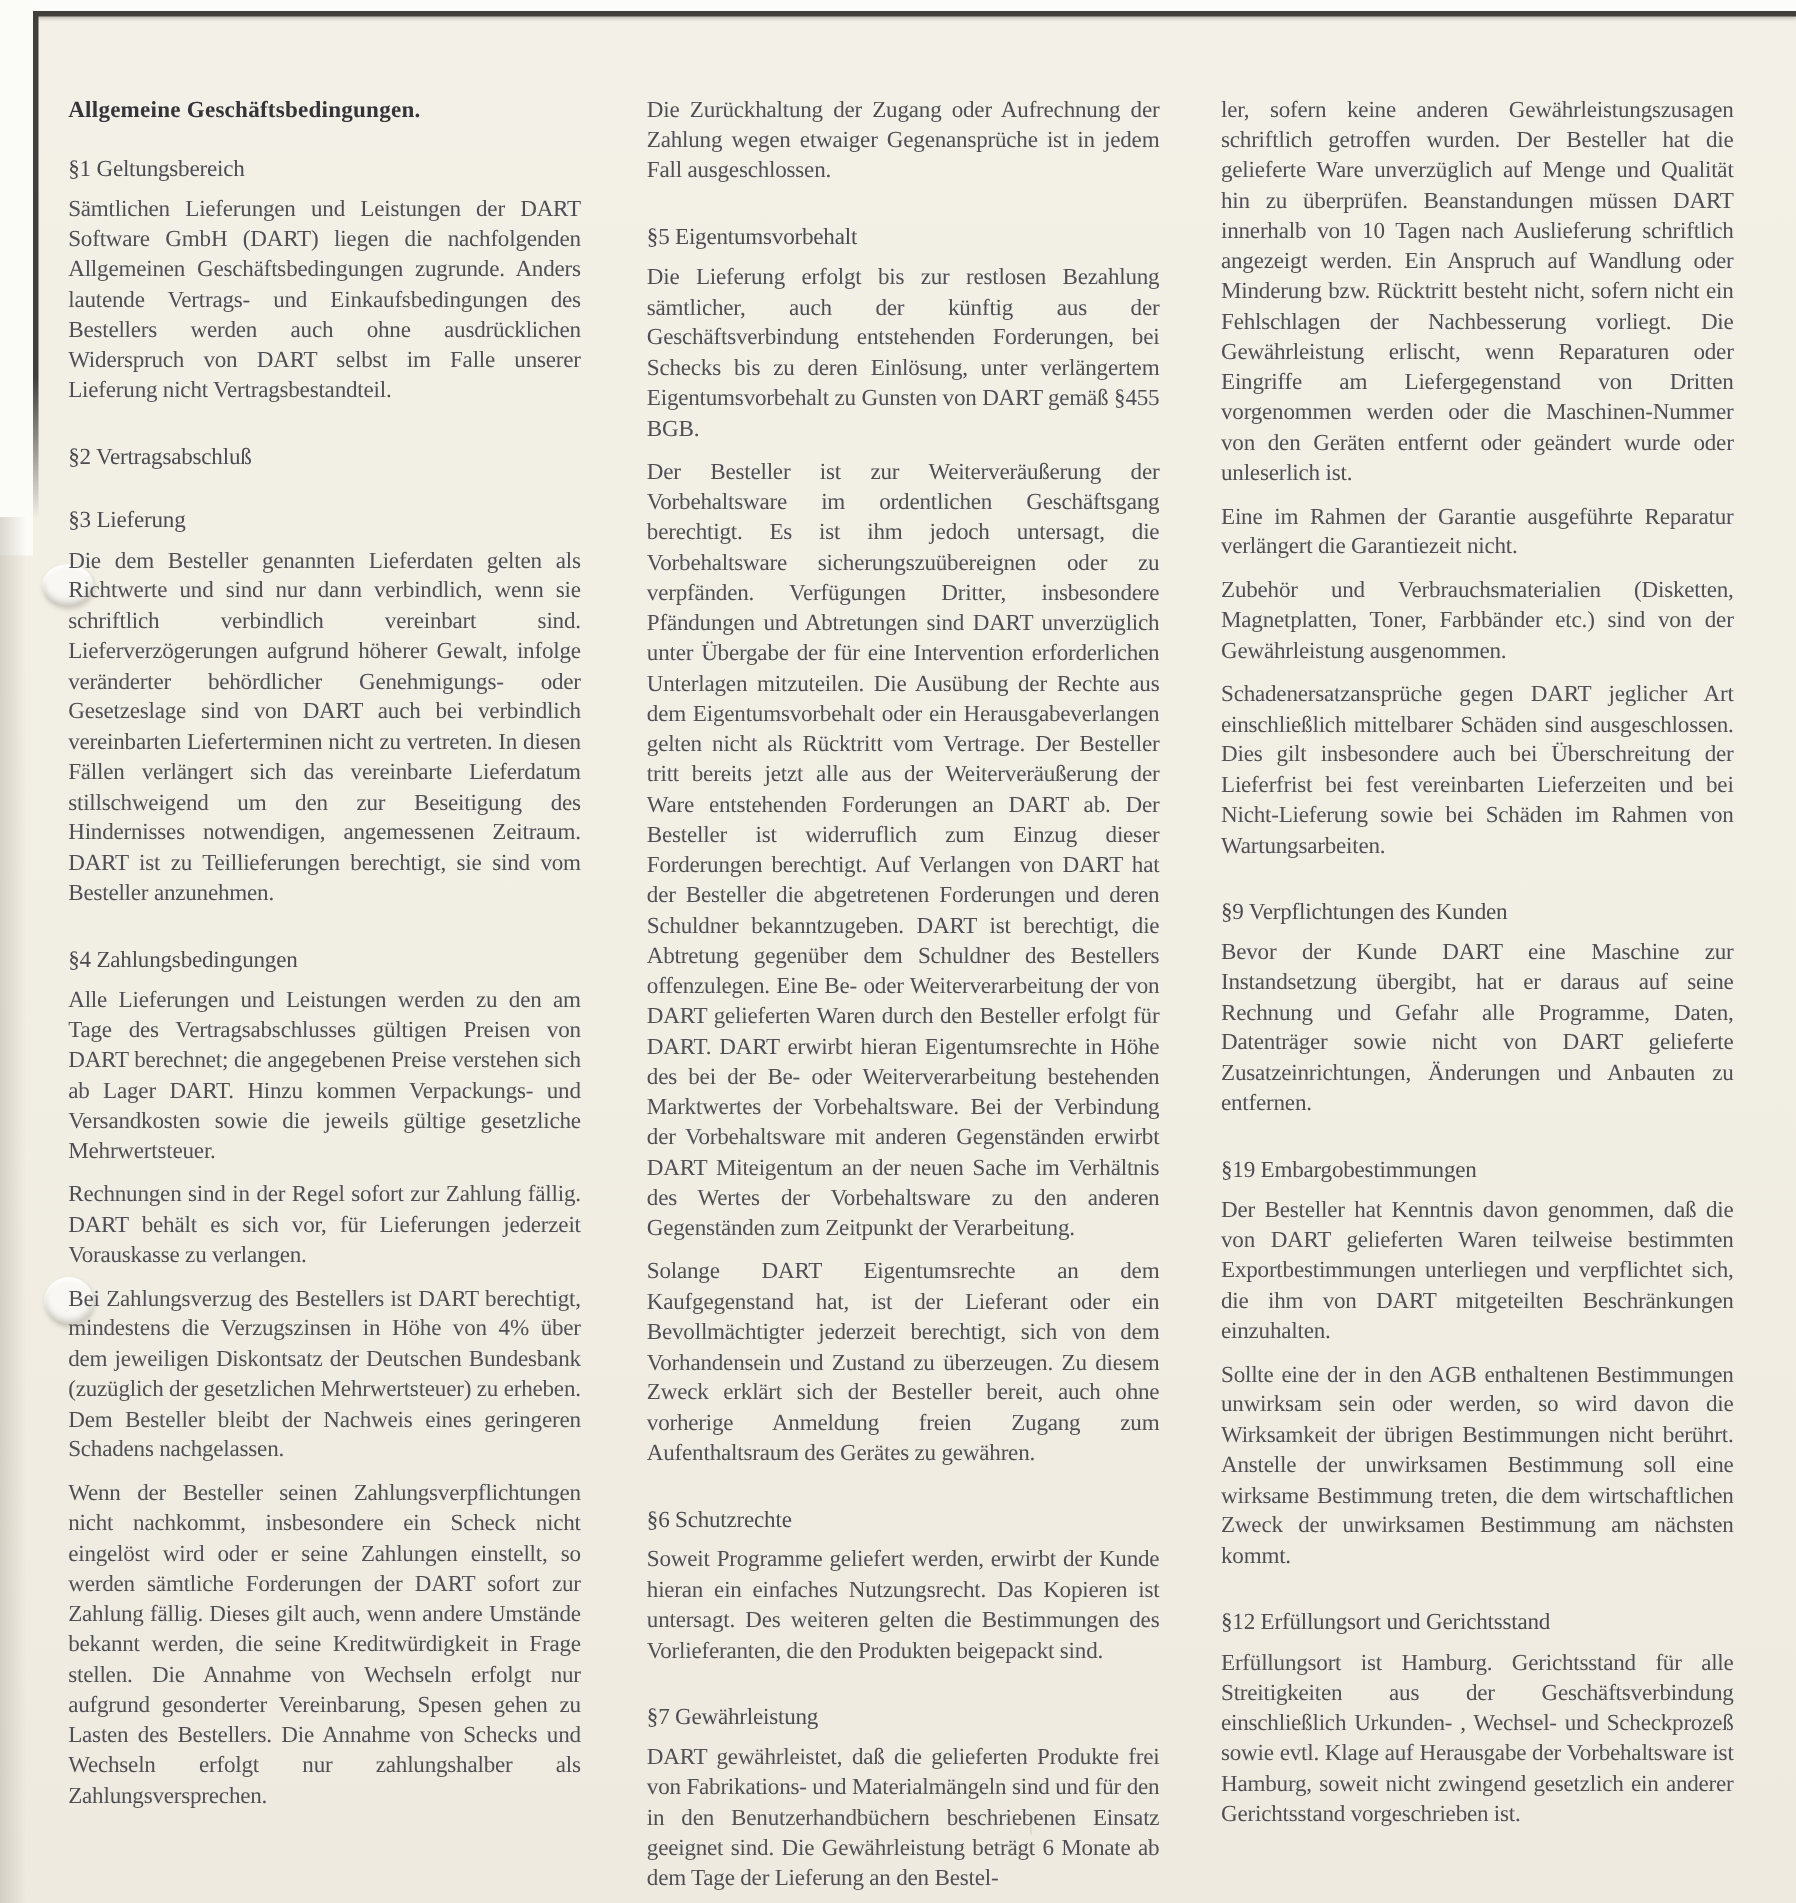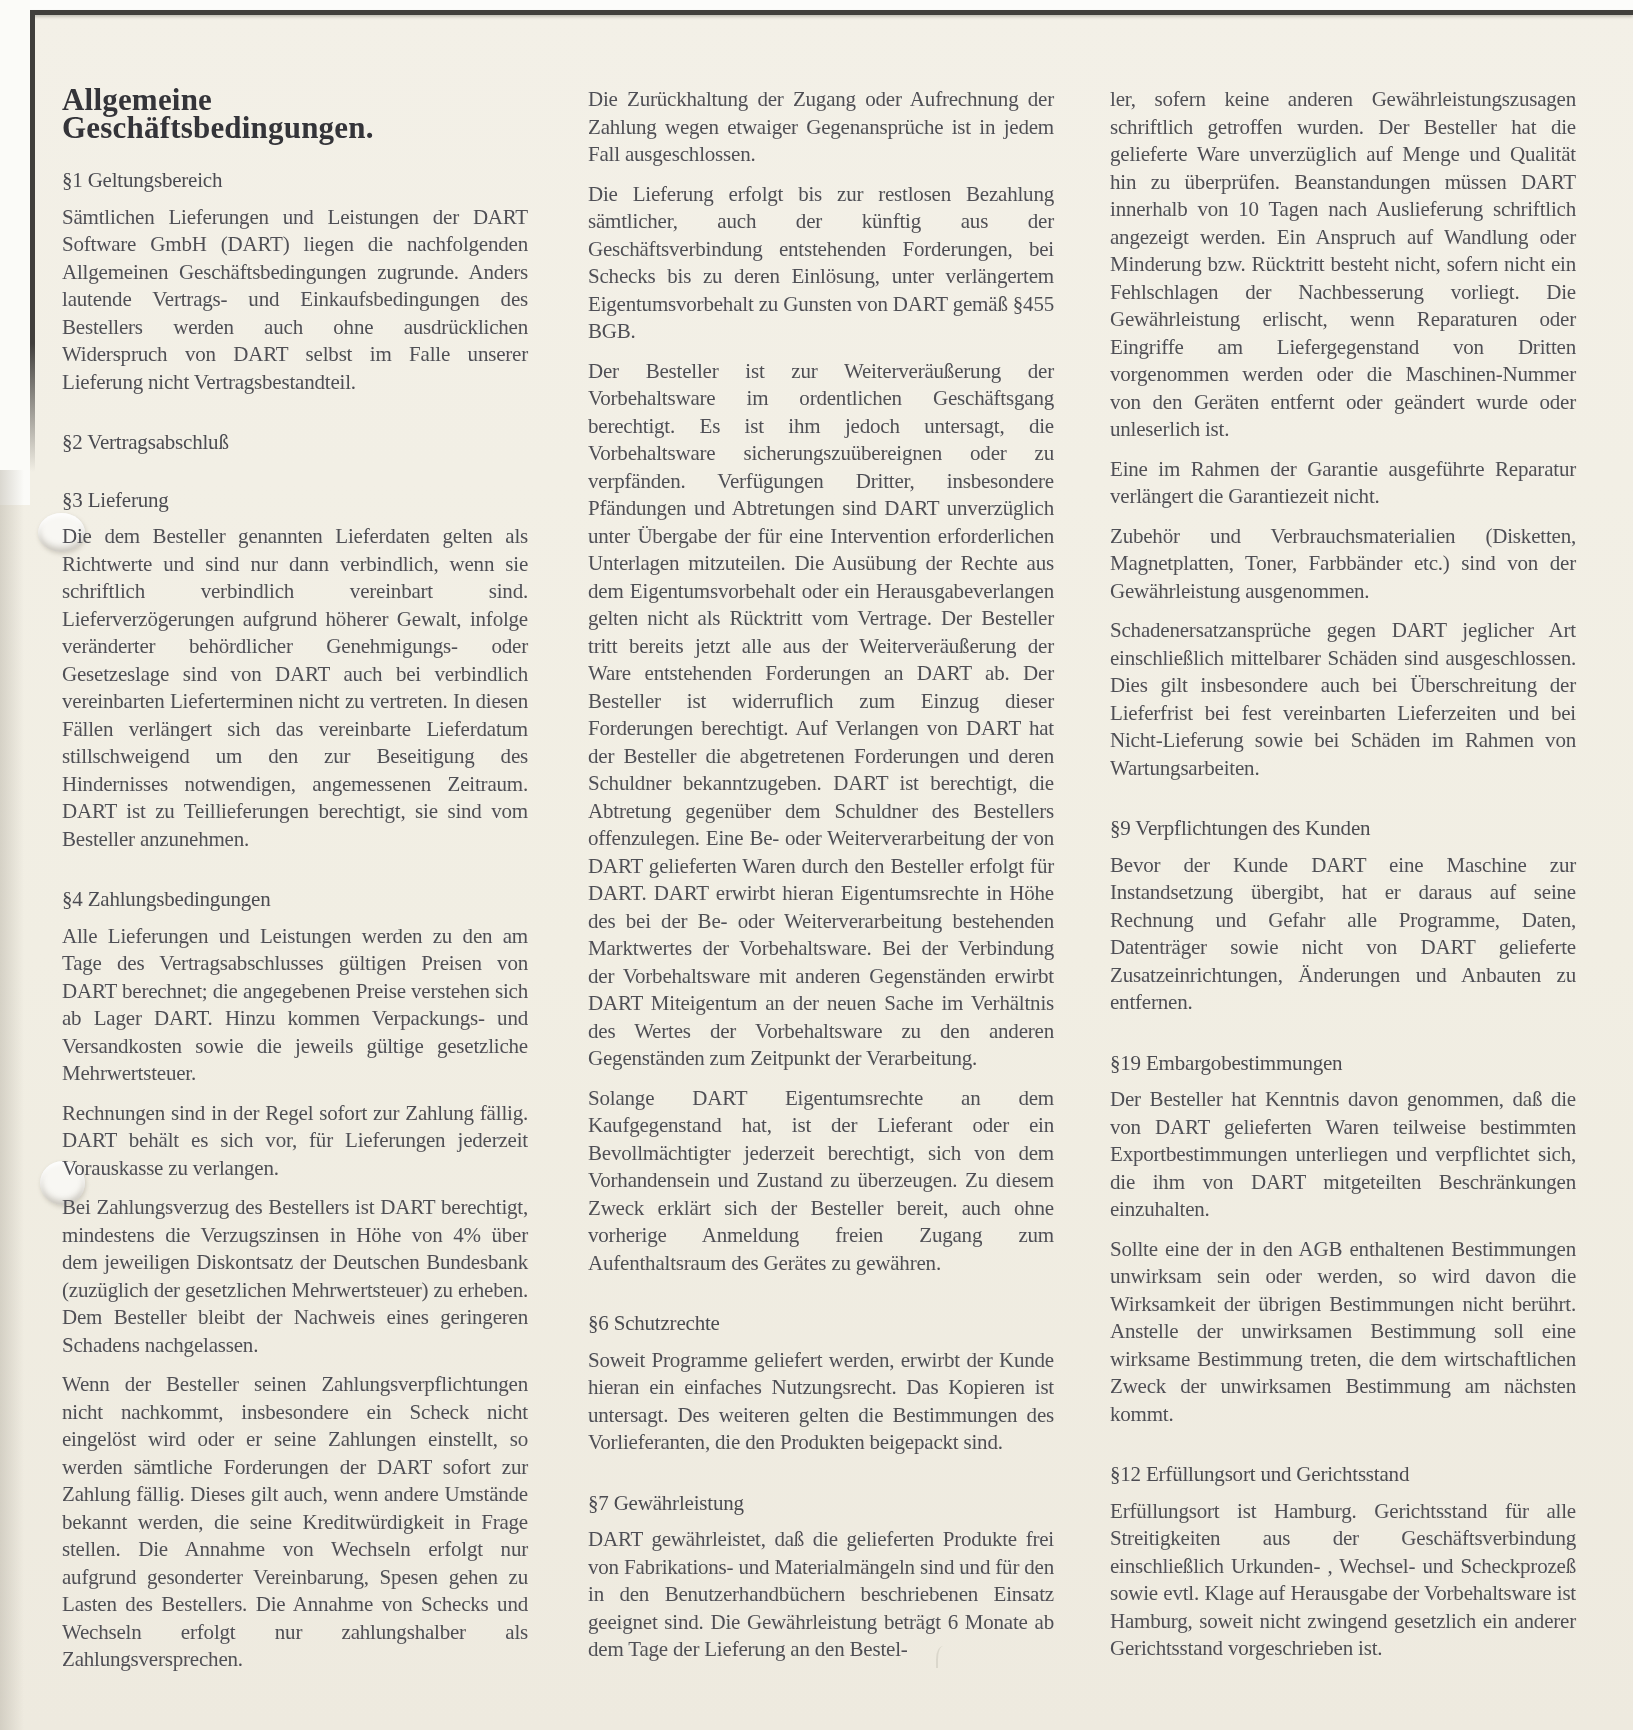--- a/index.html
+++ b/index.html
@@ -31,21 +31,21 @@
   
   .column { position: absolute; top: 86px; width: 466px;
             font-size: 21px; line-height: 27.5px;
             letter-spacing: -0.2px; }
   .column-1 { left: 62px; }
   .column-2 { left: 588px; }
   .column-3 { left: 1110px; }
   .block { margin: 0; }
   .block.para { text-align: justify; margin-bottom: 12px; }
   .block.heading { padding-top: 21px; margin-bottom: 9px; color: #4b4b51; }
-  .block.title { font-weight: 700; font-size: 31px; color: #343439; letter-spacing: 0.2px; margin-bottom: 0; }
+  .block.title { font-weight: 700; font-size: 21px; color: #343439; letter-spacing: 0.2px; margin-bottom: 0; }
   .block.title + .block.heading { padding-top: 26px; }
   
   .smudge { position: absolute; left: 936px; top: 1646px; width: 10px; height: 22px;
             border-left: 2px solid rgba(130,125,112,.35); border-radius: 60% 0 0 0; opacity: .5; }
 </style>
 </head>
 <body>
 
 <div class="page">
 
@@ -66,20 +66,21 @@
       <div class="block heading">§3 Lieferung</div>
       <div class="block para">Die dem Besteller genannten Lieferdaten gelten als Richtwerte und sind nur dann verbindlich, wenn sie schriftlich verbindlich vereinbart sind. Lieferverzögerungen aufgrund höherer Gewalt, infolge veränderter behördlicher Genehmigungs- oder Gesetzeslage sind von DART auch bei verbindlich vereinbarten Lieferterminen nicht zu vertreten. In diesen Fällen verlängert sich das vereinbarte Lieferdatum stillschweigend um den zur Beseitigung des Hindernisses notwendigen, angemessenen Zeitraum. DART ist zu Teillieferungen berechtigt, sie sind vom Besteller anzunehmen.</div>
       <div class="block heading">§4 Zahlungsbedingungen</div>
       <div class="block para">Alle Lieferungen und Leistungen werden zu den am Tage des Vertragsabschlusses gültigen Preisen von DART berechnet; die angegebenen Preise verstehen sich ab Lager DART. Hinzu kommen Verpackungs- und Versandkosten sowie die jeweils gültige gesetzliche Mehrwertsteuer.</div>
       <div class="block para">Rechnungen sind in der Regel sofort zur Zahlung fällig. DART behält es sich vor, für Lieferungen jederzeit Vorauskasse zu verlangen.</div>
       <div class="block para">Bei Zahlungsverzug des Bestellers ist DART berechtigt, mindestens die Verzugszinsen in Höhe von 4% über dem jeweiligen Diskontsatz der Deutschen Bundesbank (zuzüglich der gesetzlichen Mehrwertsteuer) zu erheben. Dem Besteller bleibt der Nachweis eines geringeren Schadens nachgelassen.</div>
       <div class="block para">Wenn der Besteller seinen Zahlungsverpflichtungen nicht nachkommt, insbesondere ein Scheck nicht eingelöst wird oder er seine Zahlungen einstellt, so werden sämtliche Forderungen der DART sofort zur Zahlung fällig. Dieses gilt auch, wenn andere Umstände bekannt werden, die seine Kreditwürdigkeit in Frage stellen. Die Annahme von Wechseln erfolgt nur aufgrund gesonderter Vereinbarung, Spesen gehen zu Lasten des Bestellers. Die Annahme von Schecks und Wechseln erfolgt nur zahlungshalber als Zahlungsversprechen.</div>
     </div>
   <div class="column column-2">
       <div class="block para">Die Zurückhaltung der Zugang oder Aufrechnung der Zahlung wegen etwaiger Gegenansprüche ist in jedem Fall ausgeschlossen.</div>
+      <div class="block heading">§5 Eigentumsvorbehalt</div>
       <div class="block para">Die Lieferung erfolgt bis zur restlosen Bezahlung sämtlicher, auch der künftig aus der Geschäftsverbindung entstehenden Forderungen, bei Schecks bis zu deren Einlösung, unter verlängertem Eigentumsvorbehalt zu Gunsten von DART gemäß §455 BGB.</div>
       <div class="block para">Der Besteller ist zur Weiterveräußerung der Vorbehaltsware im ordentlichen Geschäftsgang berechtigt. Es ist ihm jedoch untersagt, die Vorbehaltsware sicherungszuübereignen oder zu verpfänden. Verfügungen Dritter, insbesondere Pfändungen und Abtretungen sind DART unverzüglich unter Übergabe der für eine Intervention erforderlichen Unterlagen mitzuteilen. Die Ausübung der Rechte aus dem Eigentumsvorbehalt oder ein Herausgabeverlangen gelten nicht als Rücktritt vom Vertrage. Der Besteller tritt bereits jetzt alle aus der Weiterveräußerung der Ware entstehenden Forderungen an DART ab. Der Besteller ist widerruflich zum Einzug dieser Forderungen berechtigt. Auf Verlangen von DART hat der Besteller die abgetretenen Forderungen und deren Schuldner bekanntzugeben. DART ist berechtigt, die Abtretung gegenüber dem Schuldner des Bestellers offenzulegen. Eine Be- oder Weiterverarbeitung der von DART gelieferten Waren durch den Besteller erfolgt für DART. DART erwirbt hieran Eigentumsrechte in Höhe des bei der Be- oder Weiterverarbeitung bestehenden Marktwertes der Vorbehaltsware. Bei der Verbindung der Vorbehaltsware mit anderen Gegenständen erwirbt DART Miteigentum an der neuen Sache im Verhältnis des Wertes der Vorbehaltsware zu den anderen Gegenständen zum Zeitpunkt der Verarbeitung.</div>
       <div class="block para">Solange DART Eigentumsrechte an dem Kaufgegenstand hat, ist der Lieferant oder ein Bevollmächtigter jederzeit berechtigt, sich von dem Vorhandensein und Zustand zu überzeugen. Zu diesem Zweck erklärt sich der Besteller bereit, auch ohne vorherige Anmeldung freien Zugang zum Aufenthaltsraum des Gerätes zu gewähren.</div>
       <div class="block heading">§6 Schutzrechte</div>
       <div class="block para">Soweit Programme geliefert werden, erwirbt der Kunde hieran ein einfaches Nutzungsrecht. Das Kopieren ist untersagt. Des weiteren gelten die Bestimmungen des Vorlieferanten, die den Produkten beigepackt sind.</div>
       <div class="block heading">§7 Gewährleistung</div>
       <div class="block para">DART gewährleistet, daß die gelieferten Produkte frei von Fabrikations- und Materialmängeln sind und für den in den Benutzerhandbüchern beschriebenen Einsatz geeignet sind. Die Gewährleistung beträgt 6 Monate ab dem Tage der Lieferung an den Bestel-</div>
     </div>
   <div class="column column-3">
       <div class="block para">ler, sofern keine anderen Gewährleistungszusagen schriftlich getroffen wurden. Der Besteller hat die gelieferte Ware unverzüglich auf Menge und Qualität hin zu überprüfen. Beanstandungen müssen DART innerhalb von 10 Tagen nach Auslieferung schriftlich angezeigt werden. Ein Anspruch auf Wandlung oder Minderung bzw. Rücktritt besteht nicht, sofern nicht ein Fehlschlagen der Nachbesserung vorliegt. Die Gewährleistung erlischt, wenn Reparaturen oder Eingriffe am Liefergegenstand von Dritten vorgenommen werden oder die Maschinen-Nummer von den Geräten entfernt oder geändert wurde oder unleserlich ist.</div>

